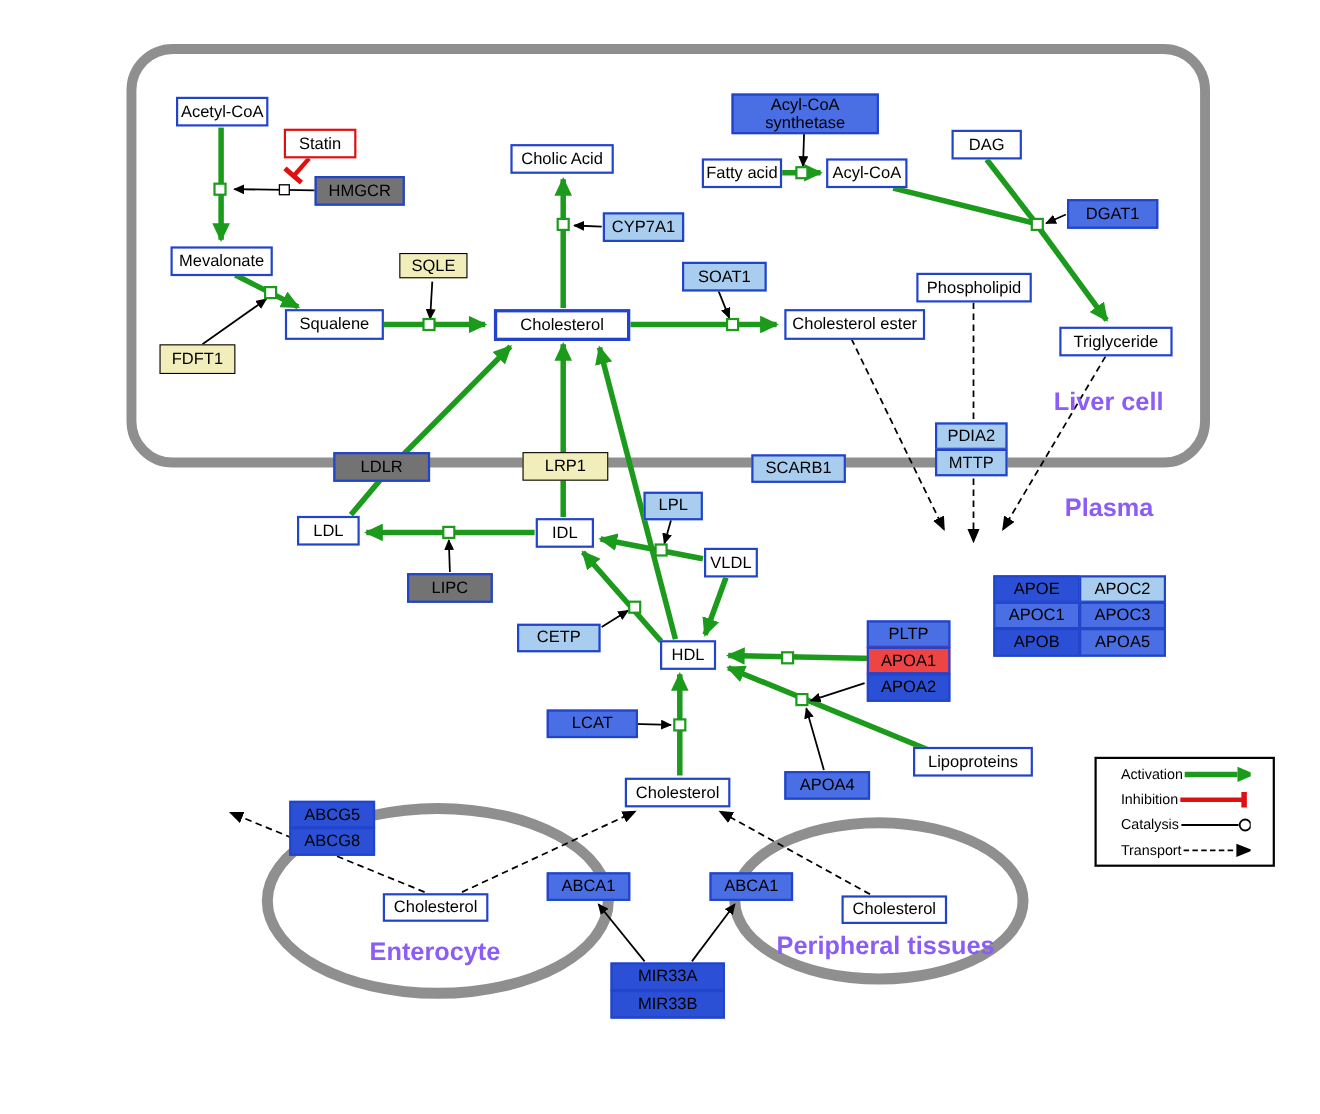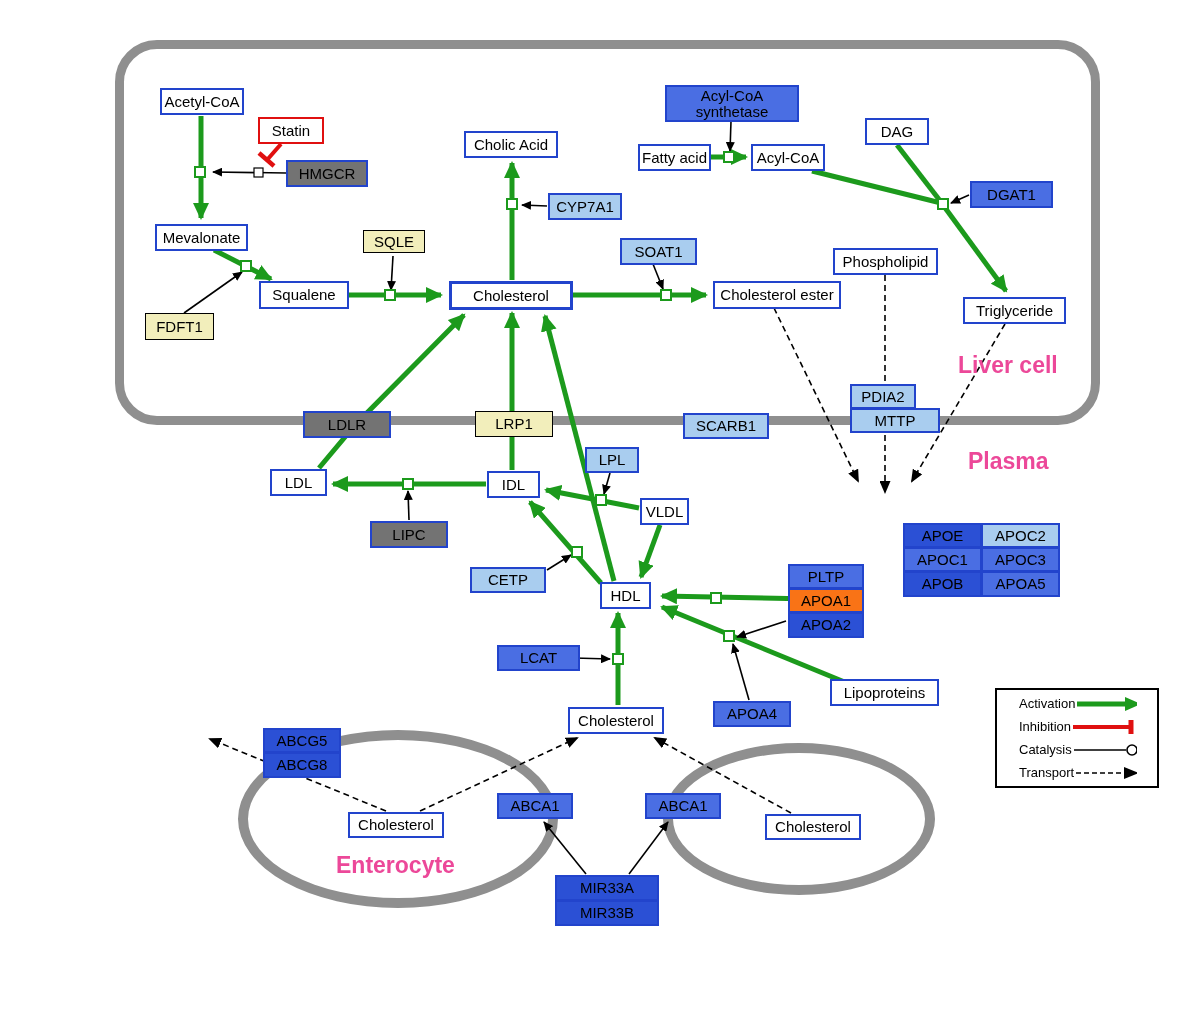--- a/index.html
+++ b/index.html
@@ -14,25 +14,25 @@
 
   .node { position:absolute; box-sizing:border-box; z-index:2;
           display:flex; align-items:center; justify-content:center; text-align:center;
           font-size:15px; line-height:1.05; color:#000;
           background:#fff; border:2px solid #2244cc; }
   .thick     { border-width:3px; }
   .statin    { border:2.5px solid #e01010; }
   .yellow    { background:#737373; }
   .paleyellow{ background:#f2eebb; border:1.2px solid #000; }
   .lightblue { background:#a9cdef; }
-  .midlight  { background:#f97316; }
+  .midlight  { background:#ef4444; }
   .medblue   { background:#4a6ee3; }
   .darkblue  { background:#2b50d5; }
 
-  .region-label { position:absolute; z-index:2; font-weight:bold; color:#ec4899; font-size:23px; white-space:nowrap; }
+  .region-label { position:absolute; z-index:2; font-weight:bold; color:#8b5cf6; font-size:23px; white-space:nowrap; }
 
   .legend { position:absolute; left:995px; top:688px; width:164px; height:100px; z-index:3;
             box-sizing:border-box; border:2px solid #000; background:#fff; padding:2px 14px; }
   .legend-row { display:flex; align-items:center; justify-content:space-between;
                 height:23px; padding:0 6px 0 8px; font-size:13px; color:#000; }
 </style>
 </head>
 <body>
 
 <div class="canvas">
@@ -122,20 +122,21 @@
       <rect x="613" y="654" width="10" height="10"></rect>
       <rect x="711" y="593" width="10" height="10"></rect>
       <rect x="724" y="631" width="10" height="10"></rect>
       <rect x="254" y="168" width="9" height="9" stroke="#000" stroke-width="1.2"></rect>
     </g>
   </svg>
 
   <div class="region-label" style="left:958px;top:352px">Liver cell</div>
   <div class="region-label" style="left:968px;top:448px">Plasma</div>
   <div class="region-label" style="left:336px;top:852px">Enterocyte</div>
+  <div class="region-label" style="left:706px;top:846px">Peripheral tissues</div>
 
   <div class="node" style="left:160px;top:88px;width:84px;height:27px">Acetyl-CoA</div>
   <div class="node statin" style="left:258px;top:117px;width:66px;height:27px">Statin</div>
   <div class="node yellow" style="left:286px;top:160px;width:82px;height:27px">HMGCR</div>
   <div class="node" style="left:155px;top:224px;width:93px;height:27px">Mevalonate</div>
   <div class="node paleyellow" style="left:363px;top:230px;width:62px;height:23px">SQLE</div>
   <div class="node paleyellow" style="left:145px;top:313px;width:69px;height:27px">FDFT1</div>
   <div class="node" style="left:259px;top:281px;width:90px;height:28px">Squalene</div>
   <div class="node" style="left:464px;top:131px;width:94px;height:27px">Cholic Acid</div>
   <div class="node lightblue" style="left:548px;top:193px;width:74px;height:27px">CYP7A1</div>
@@ -147,21 +148,21 @@
   <div class="node" style="left:751px;top:144px;width:74px;height:27px">Acyl-CoA</div>
   <div class="node" style="left:865px;top:118px;width:64px;height:27px">DAG</div>
   <div class="node medblue" style="left:970px;top:181px;width:83px;height:27px">DGAT1</div>
   <div class="node" style="left:833px;top:248px;width:105px;height:27px">Phospholipid</div>
   <div class="node" style="left:963px;top:297px;width:103px;height:27px">Triglyceride</div>
 
   <div class="node yellow" style="left:303px;top:411px;width:88px;height:27px">LDLR</div>
   <div class="node paleyellow" style="left:475px;top:411px;width:78px;height:26px">LRP1</div>
   <div class="node lightblue" style="left:683px;top:413px;width:86px;height:26px">SCARB1</div>
   <div class="node lightblue" style="left:850px;top:384px;width:66px;height:25px">PDIA2</div>
-  <div class="node lightblue" style="left:850px;top:408px;width:90px;height:25px">MTTP</div>
+  <div class="node lightblue" style="left:850px;top:408px;width:66px;height:25px">MTTP</div>
 
   <div class="node" style="left:270px;top:469px;width:57px;height:27px">LDL</div>
   <div class="node" style="left:487px;top:471px;width:53px;height:27px">IDL</div>
   <div class="node lightblue" style="left:585px;top:447px;width:54px;height:26px">LPL</div>
   <div class="node" style="left:640px;top:498px;width:49px;height:27px">VLDL</div>
   <div class="node yellow" style="left:370px;top:521px;width:78px;height:27px">LIPC</div>
   <div class="node lightblue" style="left:470px;top:567px;width:76px;height:26px">CETP</div>
   <div class="node" style="left:600px;top:582px;width:51px;height:27px">HDL</div>
   <div class="node medblue" style="left:497px;top:645px;width:83px;height:26px">LCAT</div>
   <div class="node medblue" style="left:788px;top:564px;width:76px;height:25px">PLTP</div>

